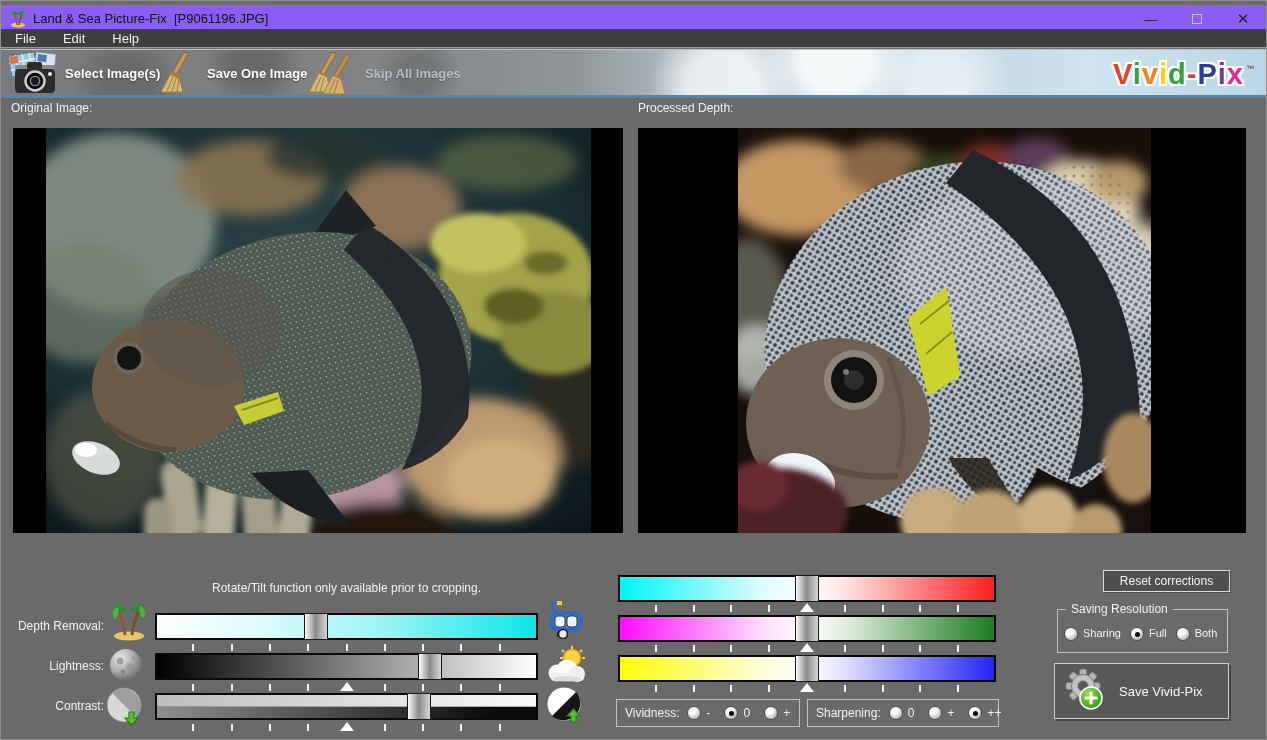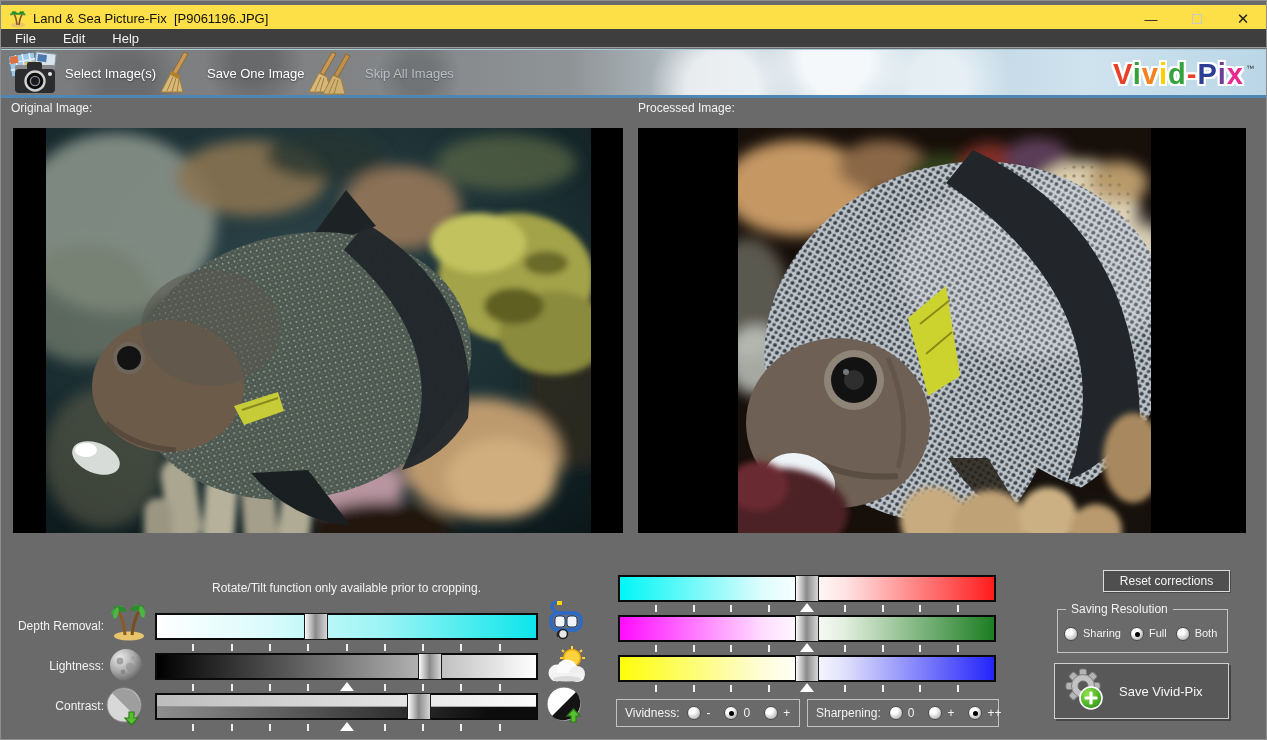--- a/index.html
+++ b/index.html
@@ -1,20 +1,20 @@
 <!DOCTYPE html>
 <html><head>
 <meta charset="utf-8">
 <style>
   html,body{margin:0;padding:0;background:#4a4a4a;}
   *{box-sizing:border-box;font-family:"Liberation Sans", sans-serif;}
   .window{position:relative;width:1267px;height:740px;background:#6a6a6a;border:1px solid #8f8f8f;overflow:hidden;}
 
   
-  .titlebar{position:absolute;left:0;top:4px;width:100%;height:36px;background:#fde047;}
+  .titlebar{position:absolute;left:0;top:4px;width:100%;height:36px;background:#8b5cf6;}
   .app-icon{position:absolute;left:8px;top:5px;width:18px;height:18px;}
   .title-text{position:absolute;left:32px;top:0;line-height:28px;font-size:13px;color:#111;white-space:pre;}
   .wincontrols{position:absolute;right:0;top:0;display:flex;height:28px;}
   .winbtn{width:46px;height:28px;display:flex;align-items:center;justify-content:center;font-size:13px;color:#222;cursor:pointer;}
   .winbtn .maxbox{width:10px;height:10px;border:1px solid #c9c9c9;}
   .winbtn.close{font-size:15px;}
 
   
   .menubar{position:absolute;left:0;top:28px;width:100%;height:19px;background:#3e3e3e;border-bottom:1px solid #9a9a9a;display:flex;align-items:center;padding-left:14px;}
   .menuitem{color:#f2f2f2;font-size:13px;margin-right:27px;cursor:pointer;}
@@ -24,21 +24,21 @@
     background:
       radial-gradient(circle at 66% 20%, rgba(255,255,255,.85) 0 4%, rgba(255,255,255,0) 9%),
       radial-gradient(circle at 74% 70%, rgba(255,255,255,.6) 0 3%, rgba(255,255,255,0) 8%),
       radial-gradient(circle at 57% 85%, rgba(255,255,255,.7) 0 5%, rgba(255,255,255,0) 10%),
       radial-gradient(circle at 20% 30%, rgba(0,0,0,.18) 0 2%, rgba(0,0,0,0) 5%),
       radial-gradient(circle at 10% 70%, rgba(0,0,0,.15) 0 2%, rgba(0,0,0,0) 5%),
       radial-gradient(circle at 33% 55%, rgba(0,0,0,.15) 0 2%, rgba(0,0,0,0) 5%),
       linear-gradient(90deg,#787a7c 0%,#818385 28%,#8f9496 45%,#c0ced6 58%,#bcd3e0 72%,#cfe3ee 86%,#bad6e6 100%);
     border-top:1px solid #a8cede;border-bottom:3px solid #4f86b4;}
   .tbtn{position:absolute;top:0;height:46px;display:flex;align-items:center;cursor:pointer;}
-  .tlabel{font-size:13px;font-weight:normal;color:#ffffff;text-shadow:0 1px 2px rgba(0,0,0,.45);white-space:nowrap;}
+  .tlabel{font-size:13px;font-weight:bold;color:#ffffff;text-shadow:0 1px 2px rgba(0,0,0,.45);white-space:nowrap;}
   .tlabel.disabled{color:#b9bfc7;text-shadow:0 1px 1px rgba(0,0,0,.25);}
   .ticon{display:block;}
   .logo{position:absolute;right:12px;top:2px;height:44px;display:flex;align-items:center;cursor:default;}
   .logo-letters span{font-size:29px;font-weight:bold;letter-spacing:1px;
     text-shadow:-2px -2px 0 #fff,2px -2px 0 #fff,-2px 2px 0 #fff,2px 2px 0 #fff,0 -2px 0 #fff,0 2px 0 #fff,-2px 0 0 #fff,2px 0 0 #fff;}
   .logo sup{font-size:8px;color:#333;margin-left:2px;align-self:flex-start;margin-top:12px;}
 
   
   .img-label{position:absolute;top:100px;font-size:12px;color:#f2f2f2;}
   .panel{position:absolute;top:127px;height:405px;background:#000;}
@@ -177,21 +177,21 @@
       </svg>
       <span class="tlabel disabled" style="margin-left:8px">Skip All Images</span>
     </div>
     <div class="logo">
       <span class="logo-letters"><span style="color: rgb(232, 64, 42);">V</span><span style="color: rgb(53, 162, 60);">i</span><span style="color: rgb(245, 130, 32);">v</span><span style="color: rgb(255, 207, 0);">i</span><span style="color: rgb(53, 162, 60);">d</span><span style="color: rgb(232, 64, 42);">-</span><span style="color: rgb(43, 62, 148);">P</span><span style="color: rgb(111, 62, 152);">i</span><span style="color: rgb(232, 42, 143);">x</span></span>
       <sup>™</sup>
     </div>
   </div>
 
   <div class="img-label" style="left:10px">Original Image:</div>
-  <div class="img-label" style="left:637px">Processed Image:</div>
+  <div class="img-label" style="left:637px">Processed Depth:</div>
 
   <div class="panel panel-left">
     <svg class="photo" style="left:33px" width="545" height="405" viewBox="0 0 545 405" preserveAspectRatio="none">
       <defs>
         <radialGradient id="lbg" cx="45%" cy="35%" r="85%">
           <stop offset="0%" stop-color="#2c4347"></stop>
             <stop offset="55%" stop-color="#1c3034"></stop>
             <stop offset="100%" stop-color="#0b1618"></stop>
         </radialGradient>
         <pattern id="spkL" width="6" height="6" patternUnits="userSpaceOnUse">

